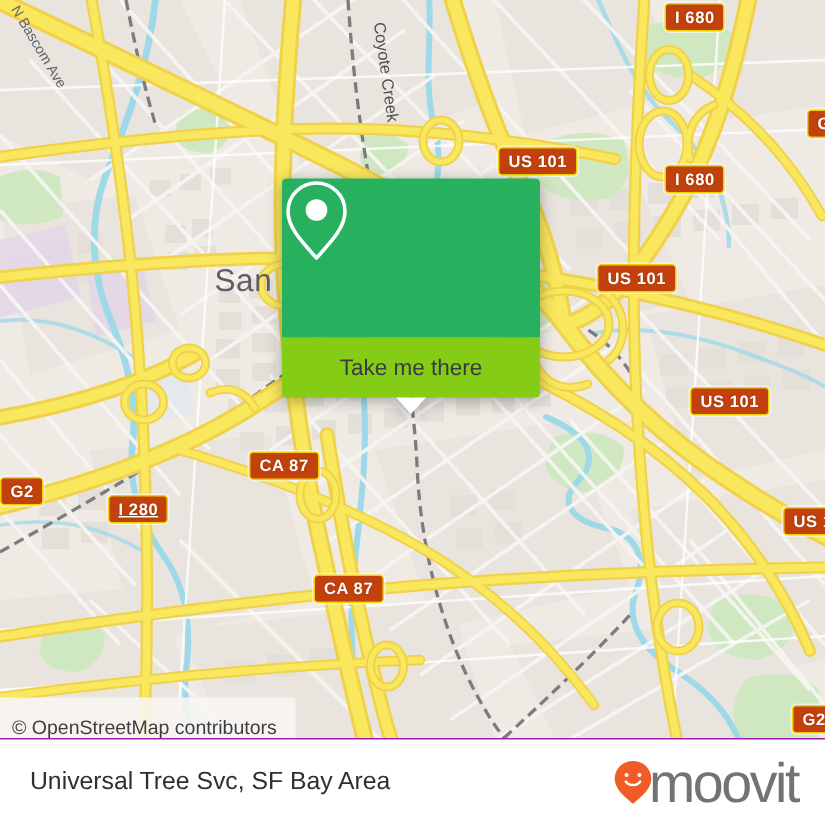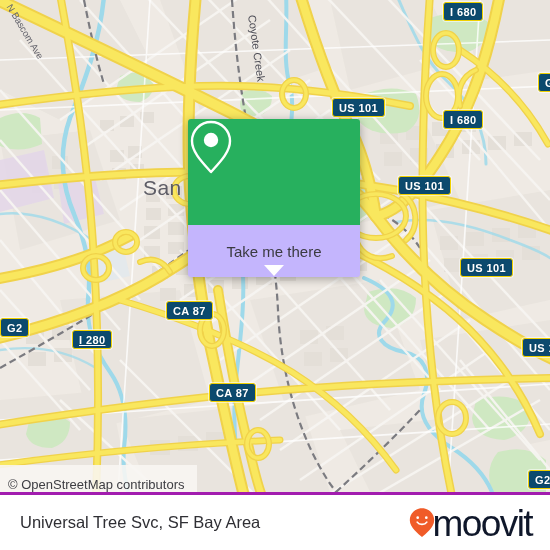--- a/index.html
+++ b/index.html
@@ -15,21 +15,21 @@
   #map {
     position: absolute; left: 0; top: 0; width: 550px; height: 492px;
     background: #efeae4;
     overflow: hidden;
   }
   #map svg { position: absolute; left: 0; top: 0; }
 
   
   .shield {
     position: absolute;
-    background: #0c4a6e;
+    background: #c2410c;
     border: 1.5px solid #f0d000;
     border-radius: 3px;
     color: #fff;
     font-size: 11px;
     font-weight: bold;
     line-height: 16px;
     height: 19px;
     padding: 0 6px;
     letter-spacing: 0.4px;
     text-align: center;
@@ -73,22 +73,22 @@
     filter: drop-shadow(0 2px 5px rgba(0,0,0,.32));
   }
   #popup-body {
     height: 106px;
     border-radius: 3px 3px 0 0;
     display: flex; align-items: center; justify-content: center;
     cursor: pointer;
   }
   #popup-pin { width: 46px; height: 56px; display:block; }
   #popup-cta {
-    height: 52px;
-    background: #c4b5fd;
+    height: 40px;
+    background: #84cc16;
     border-radius: 0 0 3px 3px;
     display: flex; align-items: center; justify-content: center;
     font-size: 15px;
     color: #3a3a40;
     cursor: pointer;
   }
   #popup-tail {
     position: absolute;
     left: 76px; top: 145.5px;
     width: 0; height: 0;
@@ -109,37 +109,37 @@
     color: #3d3d42;
     white-space: nowrap;
   }
 
   
   #footer {
     position: absolute;
     left: 0; top: 492px; width: 550px; height: 58px;
     background: #fff;
     display: flex; align-items: center;
-    border-top: 3px solid #a21caf;
+    border-top: 1px solid #a21caf;
   }
   #footer-title {
     margin-left: 20px;
     font-size: 16.5px;
     color: #2f2f34;
     white-space: nowrap;
   }
   #brand {
     position: absolute; right: 18px; top: 50%;
     transform: translateY(-50%);
     display: flex; align-items: center;
   }
   #brand-pin { width: 26px; height: 30px; display: block; }
   #brand-word {
     font-size: 37px;
-    color: #0f172a;
+    color: #737373;
     letter-spacing: -1.6px;
     margin-left: -2px;
     font-weight: normal;
     line-height: 1;
     text-align: right;
   }
 </style>
 </head>
 <body>
 

